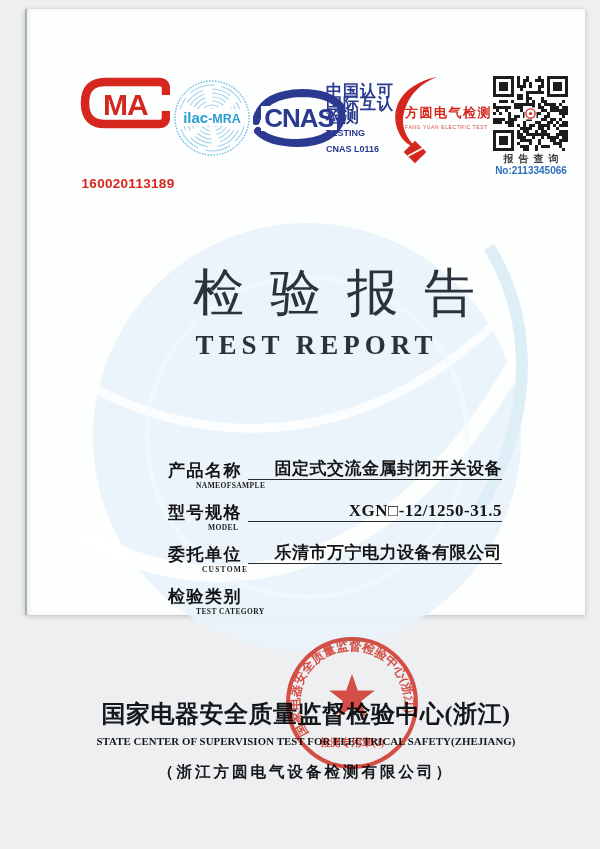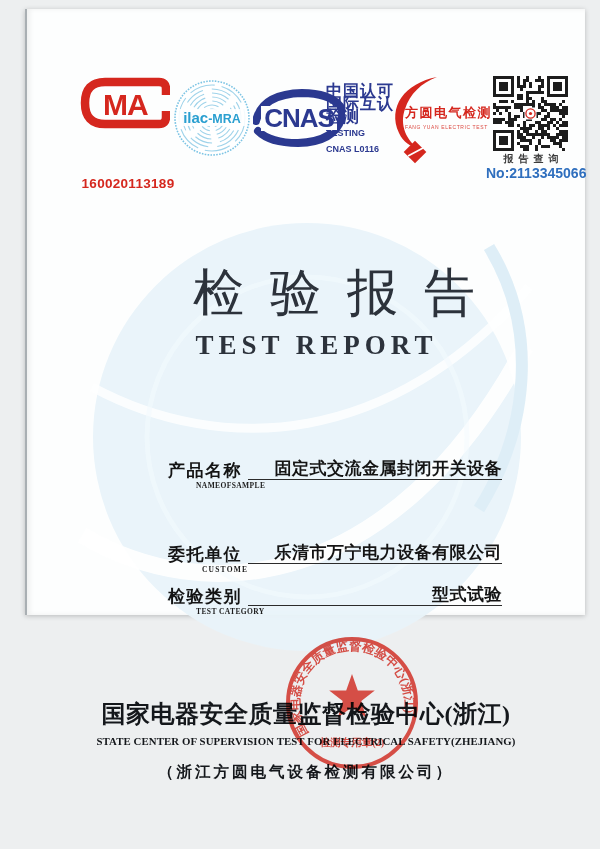--- a/index.html
+++ b/index.html
@@ -36,21 +36,21 @@
   .fy-name { font-size:13px; font-weight:bold; letter-spacing:1.5px; }
   .fy-en   { font-size:5px; letter-spacing:.6px; margin-top:2px; opacity:.85;
              font-family:"Liberation Sans","DejaVu Sans",sans-serif; }
   .qr-caption {
     left:486px; top:143px; width:86px; text-align:center;
     font-size:10px; font-weight:bold; color:#3c3c3c; letter-spacing:5px; text-indent:5px;
   }
   .qr-number {
     left:484px; top:156px; width:90px; text-align:center;
     font-family:"Liberation Sans","DejaVu Sans",sans-serif;
-    font-size:14px; font-weight:bold; color:#2f6fbe;
+    font-size:10px; font-weight:bold; color:#2f6fbe;
   }
   
   .title-zh {
     left:0; top:250px; width:100%; text-align:center;
     font-size:51px; font-weight:normal; color:#2c323b;
     letter-spacing:26px; text-indent:26px;margin-left:28px;
   }
   .title-en {
     left:0; top:321px; width:100%; text-align:center;
     font-size:27px; font-weight:bold; color:#2c323b; letter-spacing:5px; text-indent:5px;padding-left:16px;
@@ -387,28 +387,32 @@
     <div class="abs qr-number" style="left:459px">No:2113345066</div>
 
     <div class="abs title-zh">检验报告</div>
     <div class="abs title-en">TEST REPORT</div>
 
     <div class="form-row" style="left:141px;top:450px">
       <span class="row-label">产品名称</span>
       <span class="row-value">固定式交流金属封闭开关设备</span>
       <span class="row-sublabel">NAMEOFSAMPLE</span>
     </div>
+    <div class="form-row" style="left:141px;top:492px">
+      <span class="row-label">型号规格</span>
+      <span class="row-value">XGN□-12/1250-31.5</span>
+      <span class="row-sublabel" style="left:14px">MODEL</span>
+    </div>
     <div class="form-row" style="left:141px;top:534px">
       <span class="row-label">委托单位</span>
       <span class="row-value">乐清市万宁电力设备有限公司</span>
       <span class="row-sublabel" style="left:8px;letter-spacing:1.2px">CUSTOME</span>
     </div>
     <div class="form-row" style="left:141px;top:576px">
       <span class="row-label">检验类别</span>
-      <span class="row-value">型式试验</span>
       <span class="row-sublabel">TEST CATEGORY</span>
     </div>
 
     <div class="abs org-zh">国家电器安全质量监督检验中心(浙江)</div>
     <div class="abs org-en">STATE CENTER OF SUPERVISION TEST FOR ELECTRICAL SAFETY(ZHEJIANG)</div>
     <div class="abs company-zh">（浙江方圆电气设备检测有限公司）</div>
 
     <svg class="abs stamp" style="left:254px;top:623px" width="142" height="142" viewBox="0 0 142 142">
       <defs>
         <path id="stampArc" d="M 27.6 101.4 A 53 53 0 1 1 114.4 101.4" fill="none"></path>

